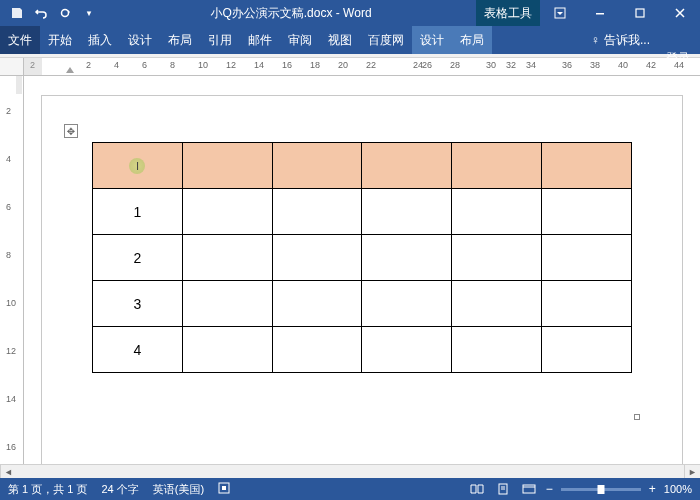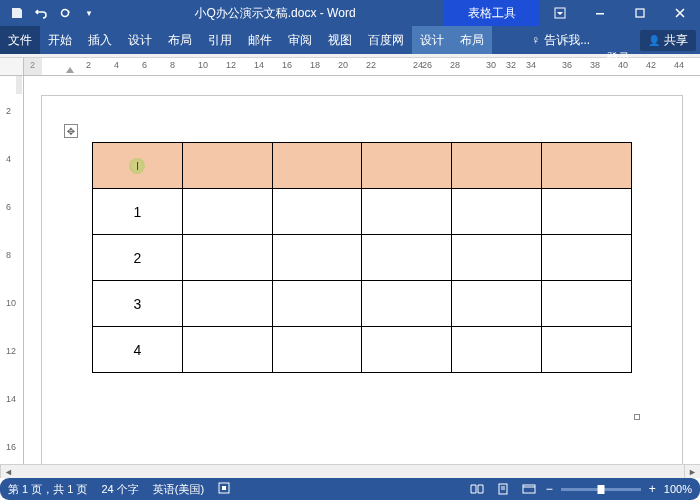--- a/index.html
+++ b/index.html
@@ -2,21 +2,21 @@
 <html><head>
 <meta charset="utf-8">
 <style>
 * { margin: 0; padding: 0; box-sizing: border-box; font-family: "Microsoft YaHei", sans-serif; }
 body { background: #fff; width: 700px; height: 500px; overflow: hidden; position: relative; }
 
 .titlebar { background: #2b579a; height: 26px; display: flex; align-items: center; color: #fff; font-size: 12px; }
 .qat { display: flex; align-items: center; gap: 2px; padding: 0 6px; }
 .qat-btn { width: 22px; height: 22px; display: flex; align-items: center; justify-content: center; cursor: pointer; }
 .title-center { flex: 1; text-align: center; display: flex; justify-content: center; align-items: center; gap: 4px; }
-.tool-badge { background: #1d4ed8; padding: 2px 24px; font-size: 12px; height: 26px; display: flex; align-items: center; }
+.tool-badge { background: #0c4a6e; padding: 2px 8px; font-size: 12px; height: 26px; display: flex; align-items: center; }
 .win-controls { display: flex; }
 .win-btn { width: 40px; height: 26px; display: flex; align-items: center; justify-content: center; font-size: 14px; cursor: pointer; }
 
 .ribbon { background: #2b579a; height: 28px; display: flex; align-items: stretch; color: #fff; font-size: 12px; }
 .ribbon-tab { padding: 12px 8px; display: flex; align-items: center; cursor: pointer; white-space: nowrap; }
 .ribbon-tab.file { background: #1e3f73; }
 .ribbon-tab.tool-tab { background: #4a7ab8; }
 .ribbon-right { margin-left: auto; display: flex; align-items: center; gap: 4px; padding-right: 4px; }
 .tell-me { display: flex; align-items: center; gap: 4px; padding: 0 6px; }
 .login { padding: 0 6px; margin-top: 36px; }
@@ -46,21 +46,21 @@
 table.doc-table tr.highlight td { background: #f4c7a8; }
 .cursor-cell { position: relative; }
 .cursor-mark { position: absolute; left: 50%; top: 50%; transform: translate(-50%,-50%); width: 16px; height: 16px; background: radial-gradient(circle, #d4d488 0%, #c4c478 100%); border-radius: 50%; display: flex; align-items: center; justify-content: center; font-size: 11px; color: #444; }
 .cell-val { position: absolute; left: 38px; top: 50%; transform: translateY(-50%); color: #c00; font-weight: bold; font-size: 13px; }
 .resize-handle { position: absolute; bottom: 56px; right: 42px; width: 6px; height: 6px; border: 1px solid #888; background: #fff; }
 
 .scroll-h { position: absolute; bottom: 22px; left: 0; right: 0; height: 14px; background: #f0f0f0; border-top: 1px solid #d0d0d0; display: flex; }
 .scroll-h-track { flex: 1; position: relative; }
 .scroll-h-btn { width: 16px; display: flex; align-items: center; justify-content: center; font-size: 9px; color: #666; border-left: 1px solid #d0d0d0; }
 
-.statusbar { position: absolute; bottom: 0; left: 0; right: 0; height: 22px; background: #2b579a; color: #fff; font-size: 11px; display: flex; align-items: center; padding: 0 8px; gap: 14px; border-radius: 9px; }
+.statusbar { position: absolute; bottom: 0; left: 0; right: 0; height: 22px; background: #2b579a; color: #fff; font-size: 11px; display: flex; align-items: center; padding: 0 8px; gap: 14px; }
 .status-left { display: flex; gap: 14px; }
 .status-right { margin-left: auto; display: flex; align-items: center; gap: 8px; }
 .view-btn { width: 18px; height: 16px; display: flex; align-items: center; justify-content: center; cursor: pointer; }
 .zoom-slider { width: 80px; height: 3px; background: #6b8fc4; position: relative; }
 .zoom-thumb { position: absolute; left: 50%; top: -3px; width: 7px; height: 9px; background: #fff; transform: translateX(-50%); }
 .zoom-minus, .zoom-plus { cursor: pointer; font-size: 12px; }
 
 svg { display: block; }
 </style>
 </head>
@@ -127,24 +127,20 @@
   <div class="ribbon-tab">视图</div>
   <div class="ribbon-tab">百度网</div>
   <div class="ribbon-tab tool-tab">设计</div>
   <div class="ribbon-tab tool-tab">布局</div>
   <div class="ribbon-right">
     <div class="tell-me">
       <span>♀</span>
       <span>告诉我...</span>
     </div>
     <div class="login">登录</div>
-    <div class="share-btn">
-      <span style="font-size:10px;">👤</span>
-      <span>共享</span>
-    </div>
   </div>
 </div>
 <div class="ribbon-strip"></div>
 
 <div class="ruler-area">
   <div class="ruler-corner"></div>
   <div class="ruler-h">
     <div class="ruler-h-dark"></div>
     <div class="ruler-indent"></div>
   <span class="neg" style="left: 6px;">2</span>

